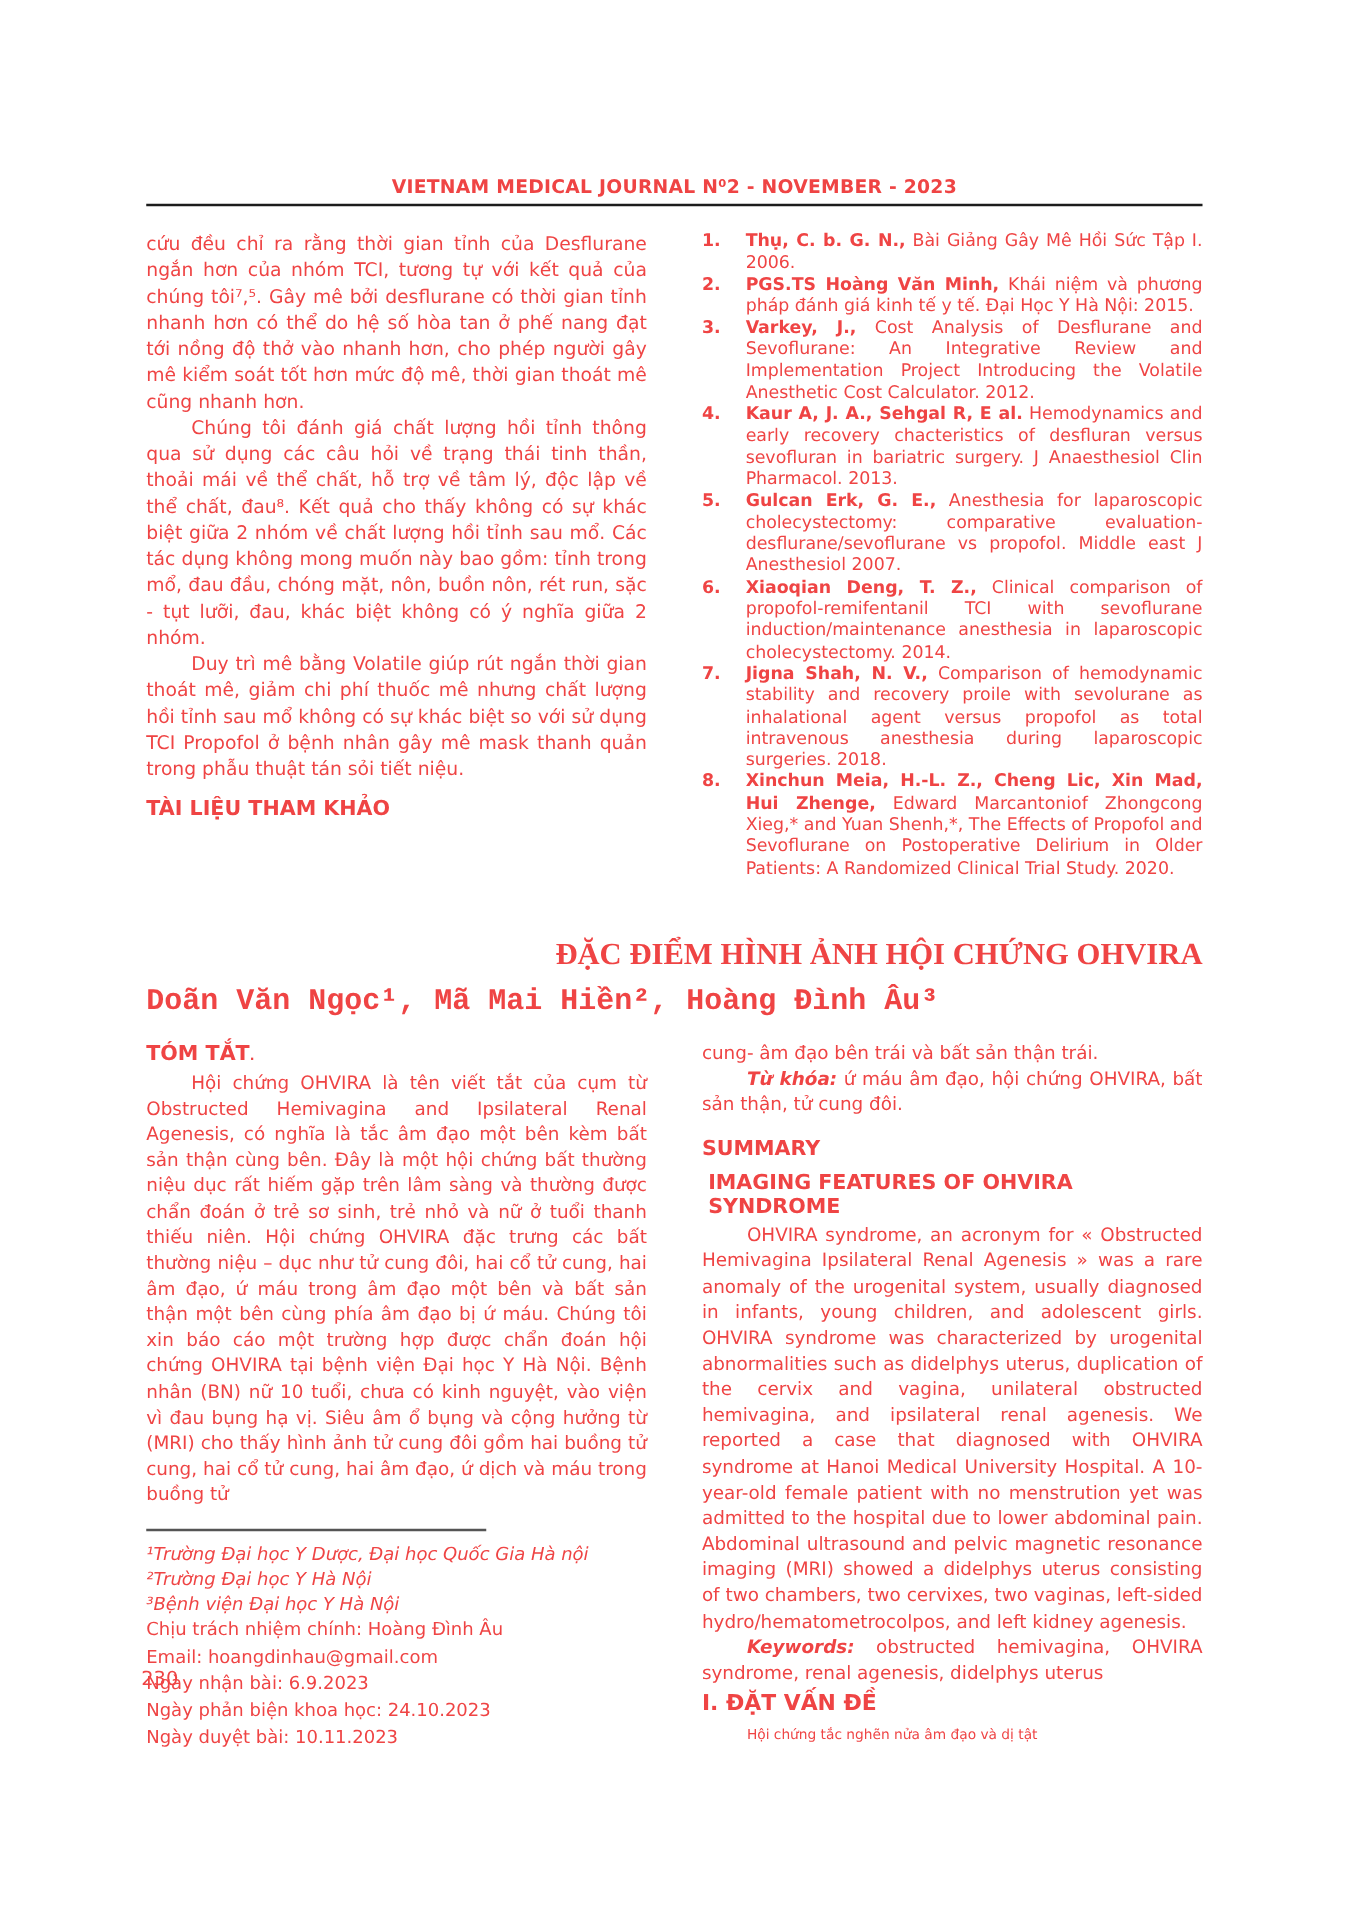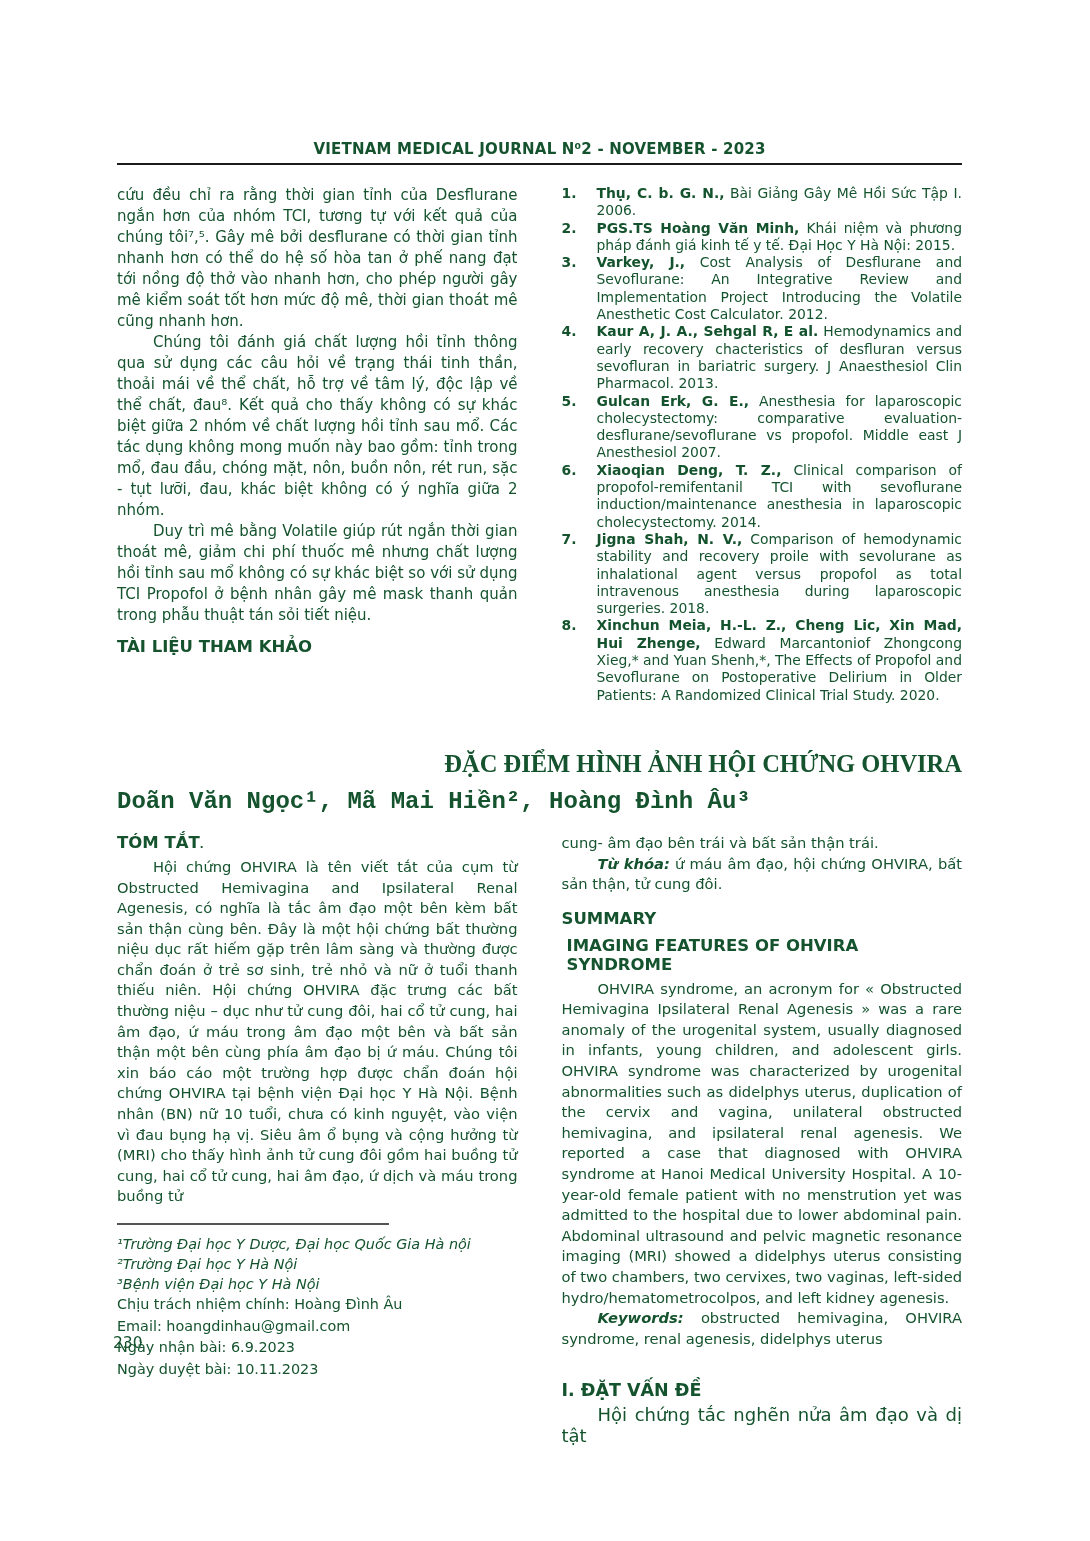--- a/index.html
+++ b/index.html
@@ -3,21 +3,21 @@
 <meta charset="utf-8">
 <style>
   html,body { margin:0; padding:0; background:#ffffff; }
   .page {
     position:relative;
     width:1078px; height:1541px;
     background:#ffffff;
     box-sizing:border-box;
     padding:140px 116px 0 117px;
     font-family:"DejaVu Sans","Liberation Sans",sans-serif;
-    color:#14532d;
+    color:#ef4444;
     overflow:hidden;
   }
   .journal-header {
     text-align:center;
     font-weight:bold;
     font-size:15px;
     letter-spacing:0.2px;
     padding-bottom:5px;
     border-bottom:2.5px solid #1c1c1c;
   }
@@ -147,33 +147,34 @@
       <p class="body indent">Hội chứng OHVIRA là tên viết tắt của cụm từ Obstructed Hemivagina and Ipsilateral Renal Agenesis, có nghĩa là tắc âm đạo một bên kèm bất sản thận cùng bên. Đây là một hội chứng bất thường niệu dục rất hiếm gặp trên lâm sàng và thường được chẩn đoán ở trẻ sơ sinh, trẻ nhỏ và nữ ở tuổi thanh thiếu niên. Hội chứng OHVIRA đặc trưng các bất thường niệu – dục như tử cung đôi, hai cổ tử cung, hai âm đạo, ứ máu trong âm đạo một bên và bất sản thận một bên cùng phía âm đạo bị ứ máu. Chúng tôi xin báo cáo một trường hợp được chẩn đoán hội chứng OHVIRA tại bệnh viện Đại học Y Hà Nội. Bệnh nhân (BN) nữ 10 tuổi, chưa có kinh nguyệt, vào viện vì đau bụng hạ vị. Siêu âm ổ bụng và cộng hưởng từ (MRI) cho thấy hình ảnh tử cung đôi gồm hai buồng tử cung, hai cổ tử cung, hai âm đạo, ứ dịch và máu trong buồng tử</p>
 
       <div class="footnote">
         <hr class="footnote-rule">
         <p class="fn-line fn-aff">¹Trường Đại học Y Dược, Đại học Quốc Gia Hà nội</p>
         <p class="fn-line fn-aff">²Trường Đại học Y Hà Nội</p>
         <p class="fn-line fn-aff">³Bệnh viện Đại học Y Hà Nội</p>
         <p class="fn-line fn-plain">Chịu trách nhiệm chính: Hoàng Đình Âu</p>
         <p class="fn-line fn-plain">Email: hoangdinhau@gmail.com</p>
         <p class="fn-line fn-plain">Ngày nhận bài: 6.9.2023</p>
+        <p class="fn-line fn-plain">Ngày phản biện khoa học: 24.10.2023</p>
         <p class="fn-line fn-plain">Ngày duyệt bài: 10.11.2023</p>
       </div>
     </div>
 
     <div class="col">
       <p class="body">cung- âm đạo bên trái và bất sản thận trái.</p>
       <p class="body indent"><span class="kw-label">Từ khóa:</span> <span>ứ máu âm đạo, hội chứng OHVIRA, bất sản thận, tử cung đôi.</span></p>
 
       <h3 class="sec" style="margin-top:14px;">SUMMARY</h3>
       <h3 class="sec" style="margin-top:8px; padding-left:5px;">IMAGING FEATURES OF OHVIRA SYNDROME</h3>
       <p class="body indent">OHVIRA syndrome, an acronym for « Obstructed Hemivagina Ipsilateral Renal Agenesis » was a rare anomaly of the urogenital system, usually diagnosed in infants, young children, and adolescent girls. OHVIRA syndrome was characterized by urogenital abnormalities such as didelphys uterus, duplication of the cervix and vagina, unilateral obstructed hemivagina, and ipsilateral renal agenesis. We reported a case that diagnosed with OHVIRA syndrome at Hanoi Medical University Hospital. A 10-year-old female patient with no menstrution yet was admitted to the hospital due to lower abdominal pain. Abdominal ultrasound and pelvic magnetic resonance imaging (MRI) showed a didelphys uterus consisting of two chambers, two cervixes, two vaginas, left-sided hydro/hematometrocolpos, and left kidney agenesis.</p>
       <p class="body indent"><span class="kw-label">Keywords:</span> <span>obstructed hemivagina, OHVIRA syndrome, renal agenesis, didelphys uterus</span></p>
 
-      <h3 class="sec" style="margin-top:31px; font-size:17.5px;">I. ĐẶT VẤN ĐỀ</h3>
-      <p class="body indent" style="font-size:18px;">Hội chứng tắc nghẽn nửa âm đạo và dị tật</p>
+      <h3 class="sec" style="margin-top:4px; font-size:17.5px;">I. ĐẶT VẤN ĐỀ</h3>
+      <p class="body indent" style="font-size:11px;">Hội chứng tắc nghẽn nửa âm đạo và dị tật</p>
     </div>
   </div>
 
   <div class="page-number">230</div>
 
 </div>
 
 </body></html>

